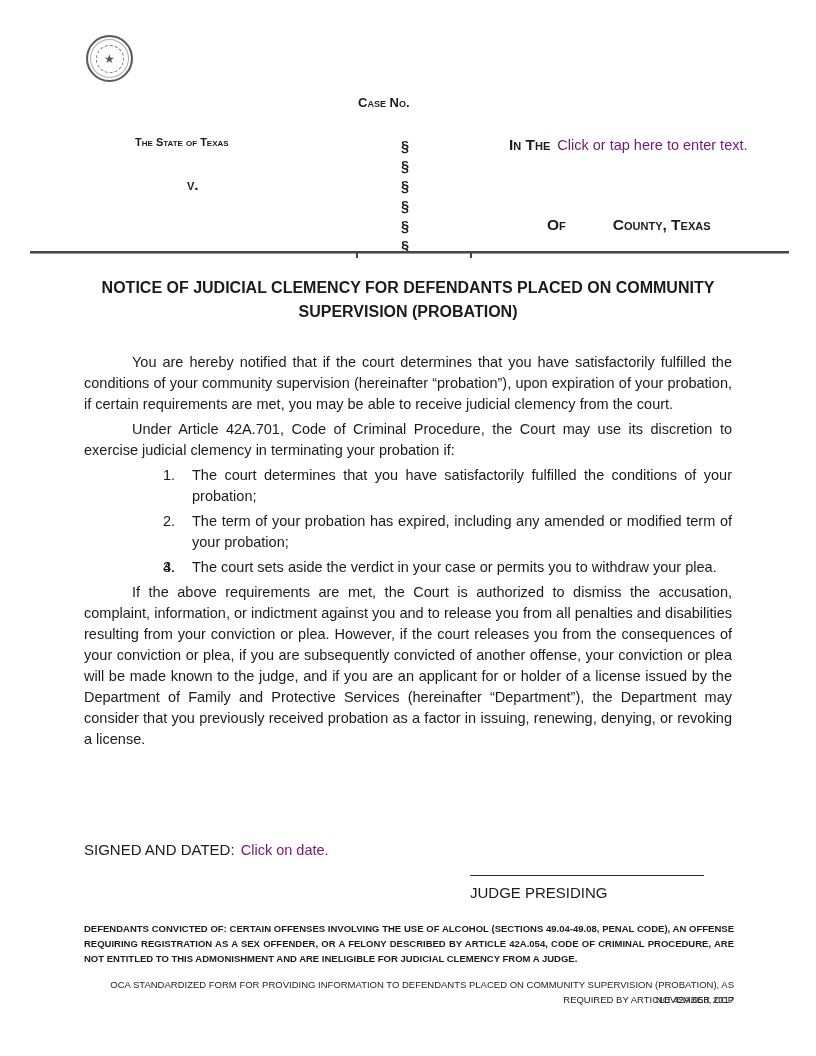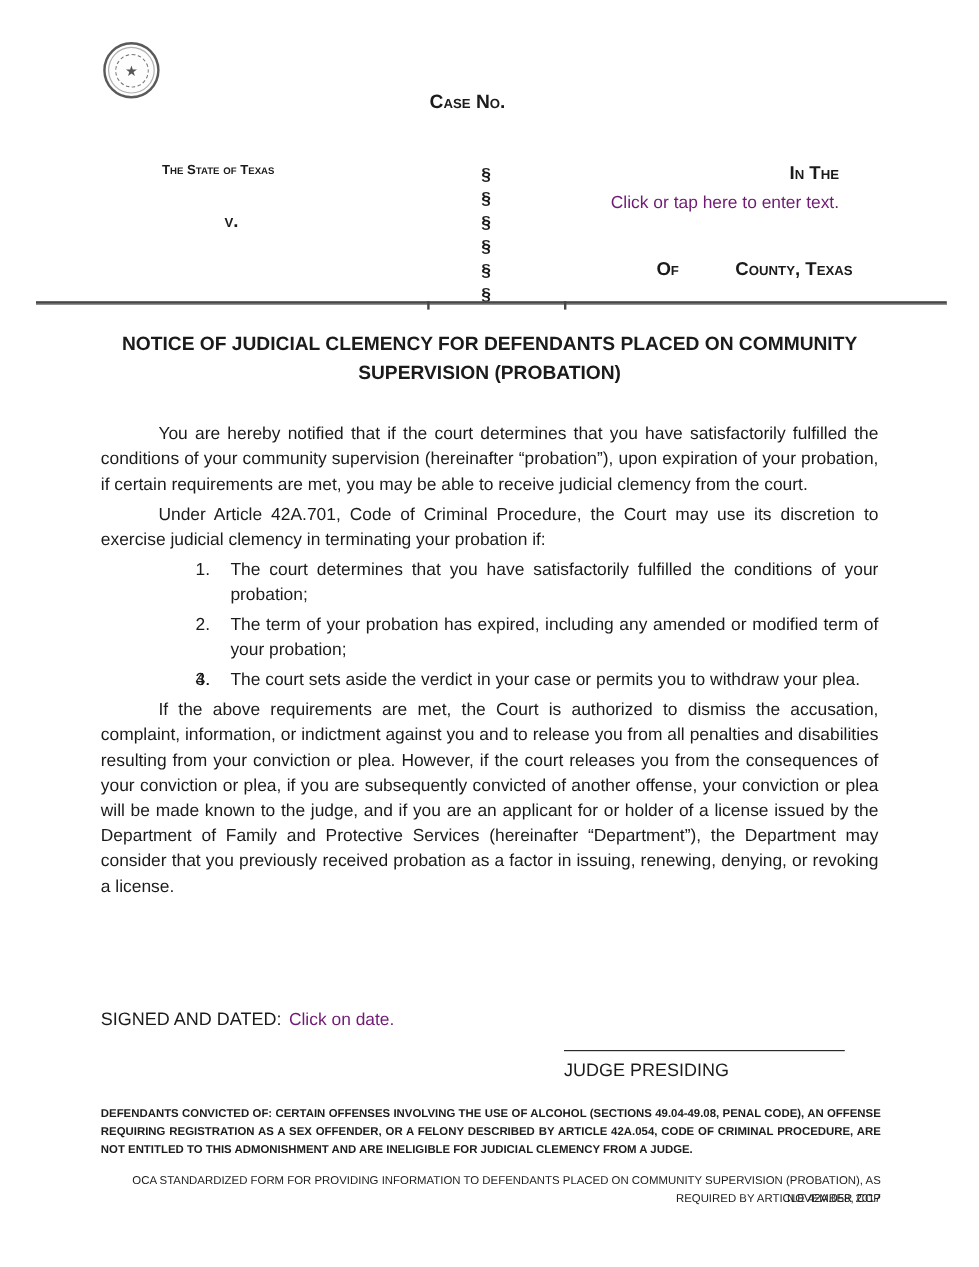--- a/index.html
+++ b/index.html
@@ -15,30 +15,30 @@
     box-shadow: inset 0 0 0 2px #fff, inset 0 0 0 3px #b0b0b0;
     background:#fdfdfd;
   }
   .seal-inner {
     width:26px; height:26px; border:1px dashed #7a7a7a; border-radius:50%;
     display:flex; align-items:center; justify-content:center;
     font-size:12px; color:#555; line-height:1;
   }
   
   .smallcaps { font-variant:small-caps; font-weight:bold; }
-  .case-line { position:absolute; left:358px; top:77px; font-size:16px; }
+  .case-line { position:absolute; left:358px; top:95px; font-size:13px; }
   .party-left  { position:absolute; left:135px; top:136px; font-size:11px; }
   .versus      { position:absolute; left:187px; top:176px; font-size:15.5px; }
   .sections {
     position:absolute; left:399px; top:136px; width:12px; text-align:center;
     font-weight:bold; font-size:14.5px; line-height:20px;
   }
   .hdr-right-top {
     position:absolute; left:509px; top:136px;
-    display:flex; gap:7px; align-items:flex-end; white-space:nowrap;flex-direction:column;
+    display:flex; gap:7px; align-items:center; white-space:nowrap;
   }
   .hdr-right-top .label { font-size:15.5px; }
   .field-placeholder { color:#701a75; font-size:14.5px; font-weight:normal; font-variant:normal; }
   .hdr-right-bottom {
     position:absolute; left:547px; top:216px;
     display:flex; align-items:center; white-space:nowrap; font-size:15.5px;
   }
   .county-gap { display:inline-block; width:47px; height:14px; }
   
   .rule {

